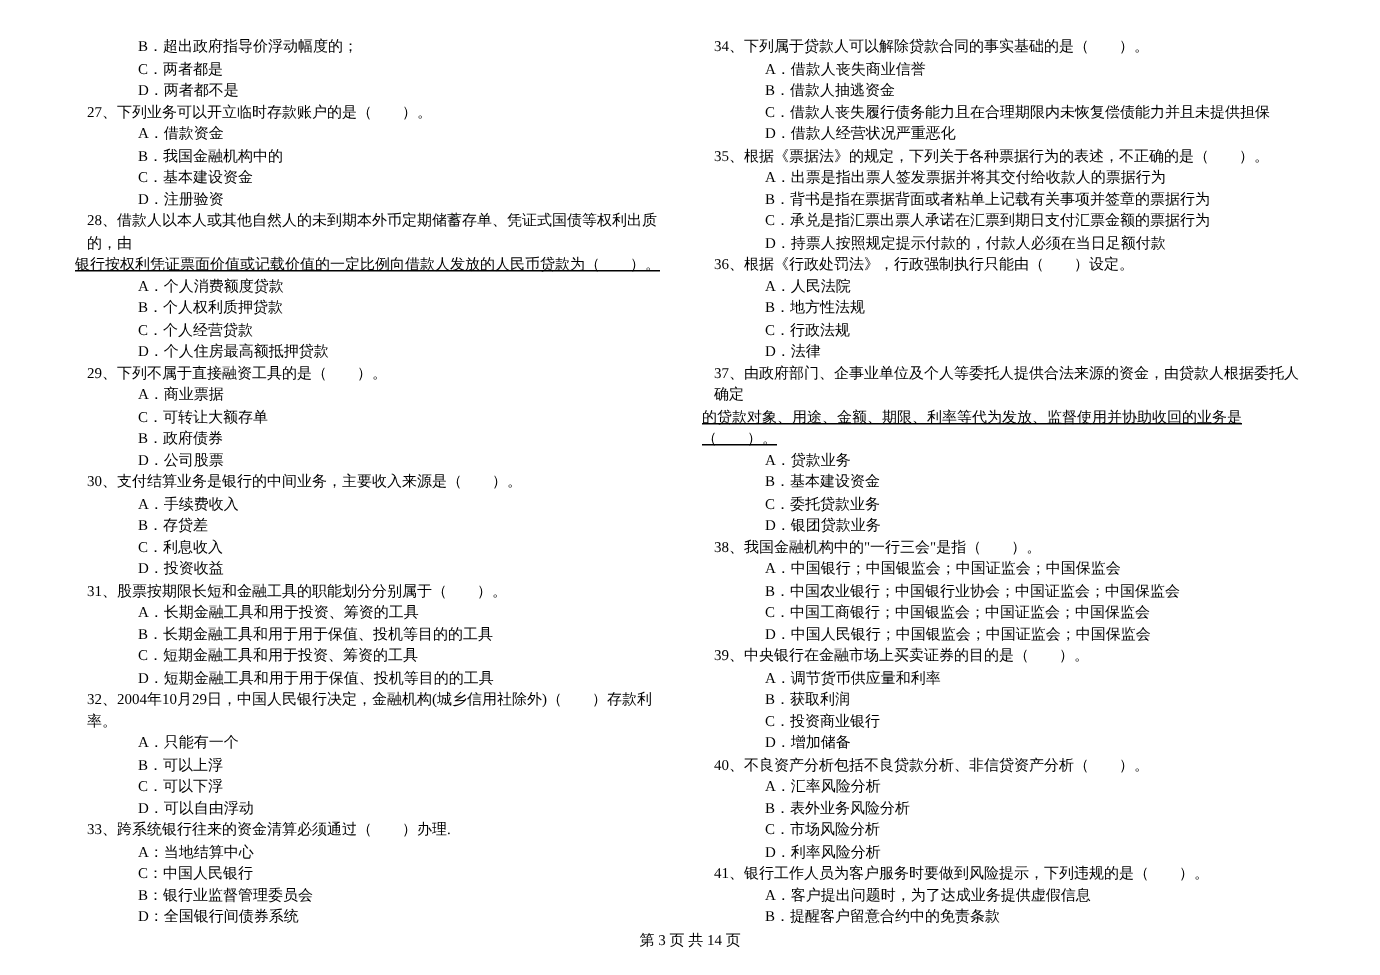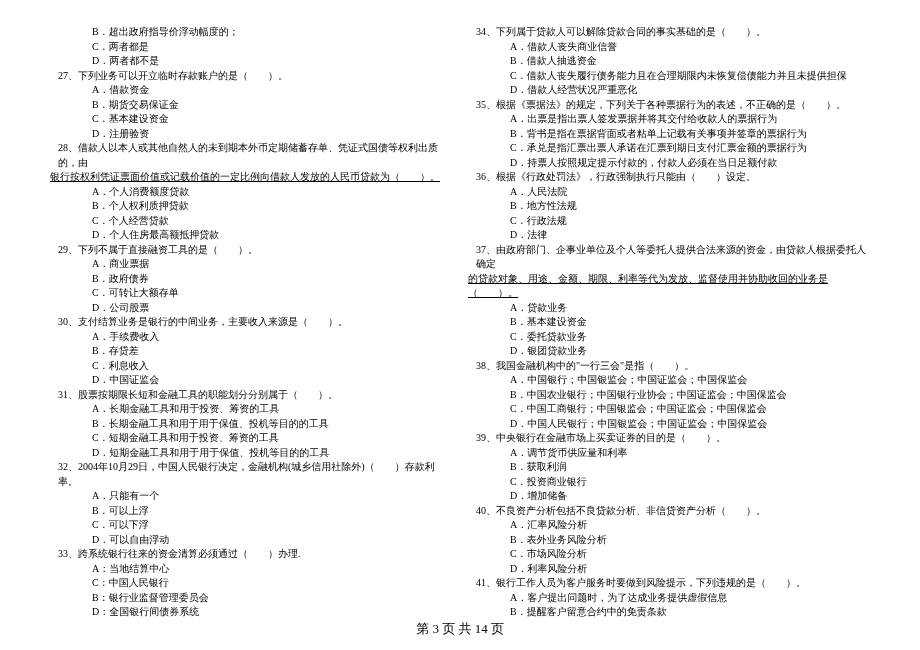--- a/index.html
+++ b/index.html
@@ -32,53 +32,53 @@
   .q {
     padding-left: 8px;
   }
   .qwrap {
     padding-left: 0px;
     text-indent: 0;
     text-decoration: underline;
   }
   .footer {
     text-align: center;
-    font-size: 13px;
+    font-size: 10px;
     padding-top: 2px;
   }
 </style>
 </head>
 <body>
 
 <div class="page">
   <div class="col col-left">
     <div class="opt">B．超出政府指导价浮动幅度的；</div>
     <div class="opt">C．两者都是</div>
     <div class="opt">D．两者都不是</div>
     <div class="q">27、下列业务可以开立临时存款账户的是（　　）。</div>
     <div class="opt">A．借款资金</div>
-    <div class="opt">B．期货交易保证金</div>
+    <div class="opt">B．我国金融机构中的</div>
     <div class="opt">C．基本建设资金</div>
     <div class="opt">D．注册验资</div>
     <div class="q">28、借款人以本人或其他自然人的未到期本外币定期储蓄存单、凭证式国债等权利出质的，由</div>
     <div class="qwrap">银行按权利凭证票面价值或记载价值的一定比例向借款人发放的人民币贷款为（　　）。</div>
     <div class="opt">A．个人消费额度贷款</div>
     <div class="opt">B．个人权利质押贷款</div>
     <div class="opt">C．个人经营贷款</div>
     <div class="opt">D．个人住房最高额抵押贷款</div>
     <div class="q">29、下列不属于直接融资工具的是（　　）。</div>
     <div class="opt">A．商业票据</div>
+    <div class="opt">C．可转让大额存单</div>
     <div class="opt">B．政府债券</div>
-    <div class="opt">C．可转让大额存单</div>
     <div class="opt">D．公司股票</div>
     <div class="q">30、支付结算业务是银行的中间业务，主要收入来源是（　　）。</div>
     <div class="opt">A．手续费收入</div>
     <div class="opt">B．存贷差</div>
     <div class="opt">C．利息收入</div>
-    <div class="opt">D．中国证监会</div>
+    <div class="opt">D．投资收益</div>
     <div class="q">31、股票按期限长短和金融工具的职能划分分别属于（　　）。</div>
     <div class="opt">A．长期金融工具和用于投资、筹资的工具</div>
     <div class="opt">B．长期金融工具和用于用于保值、投机等目的的工具</div>
     <div class="opt">C．短期金融工具和用于投资、筹资的工具</div>
     <div class="opt">D．短期金融工具和用于用于保值、投机等目的的工具</div>
     <div class="q">32、2004年10月29日，中国人民银行决定，金融机构(城乡信用社除外)（　　）存款利率。</div>
     <div class="opt">A．只能有一个</div>
     <div class="opt">B．可以上浮</div>
     <div class="opt">C．可以下浮</div>
     <div class="opt">D．可以自由浮动</div>

